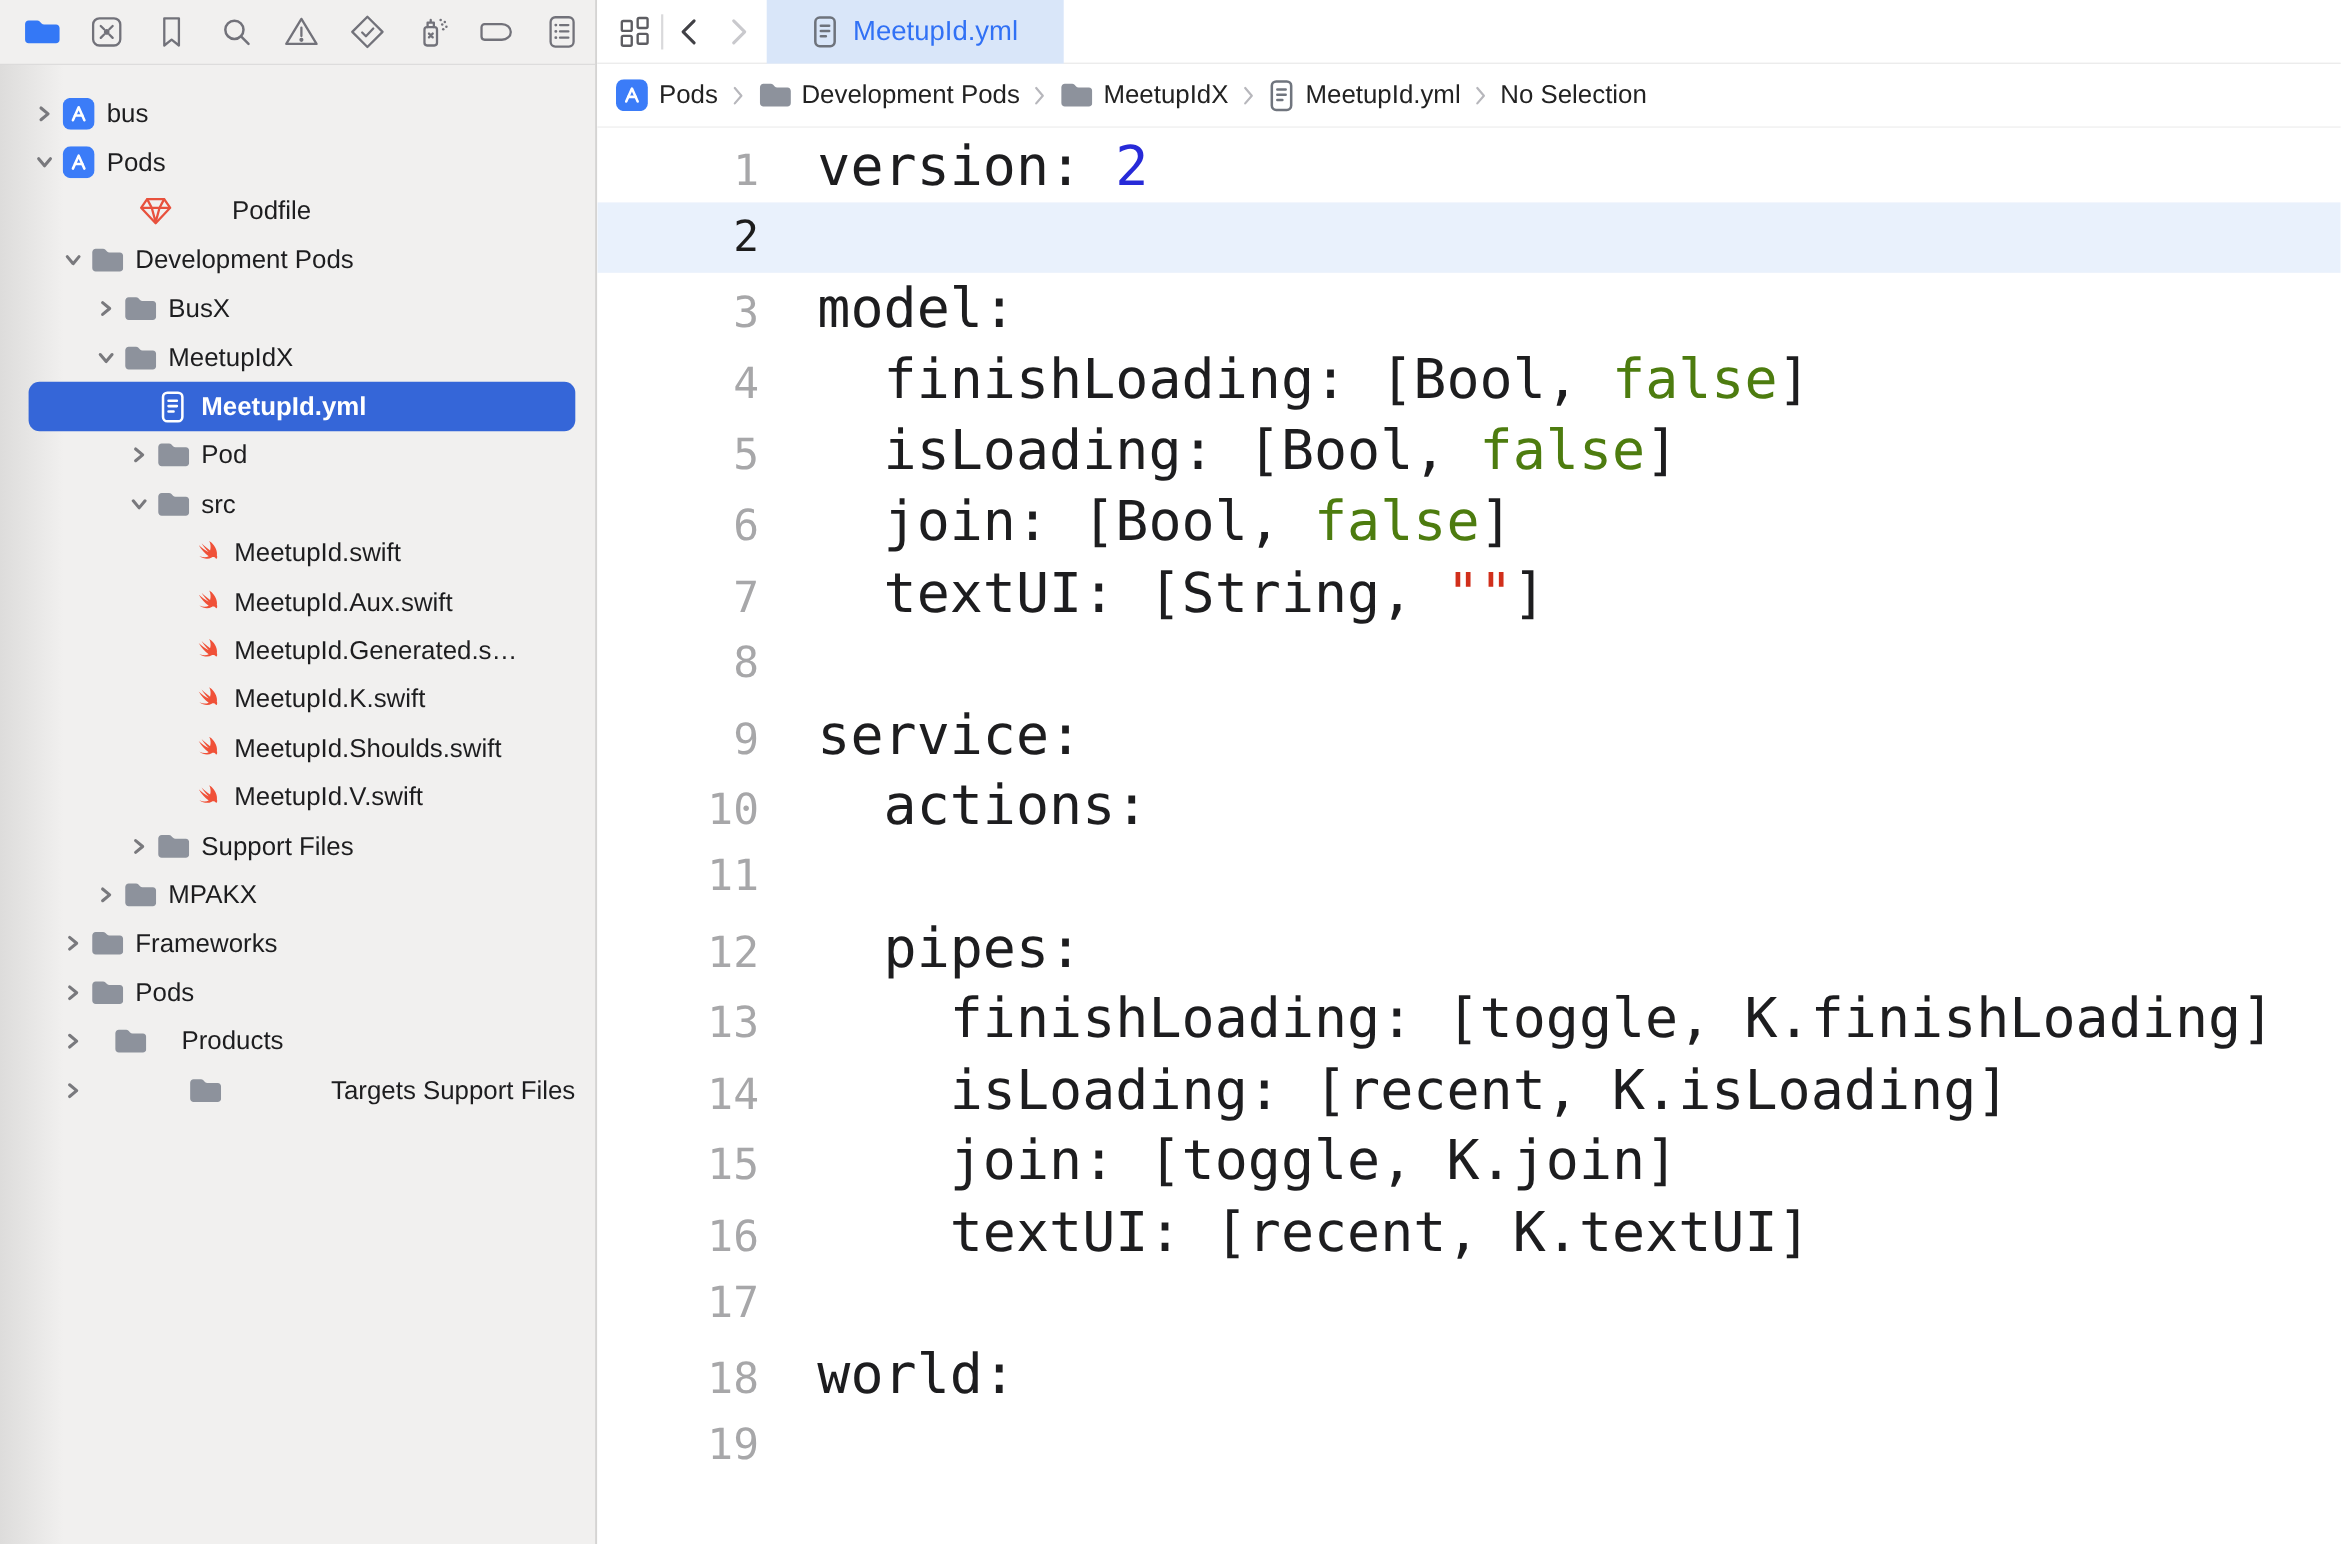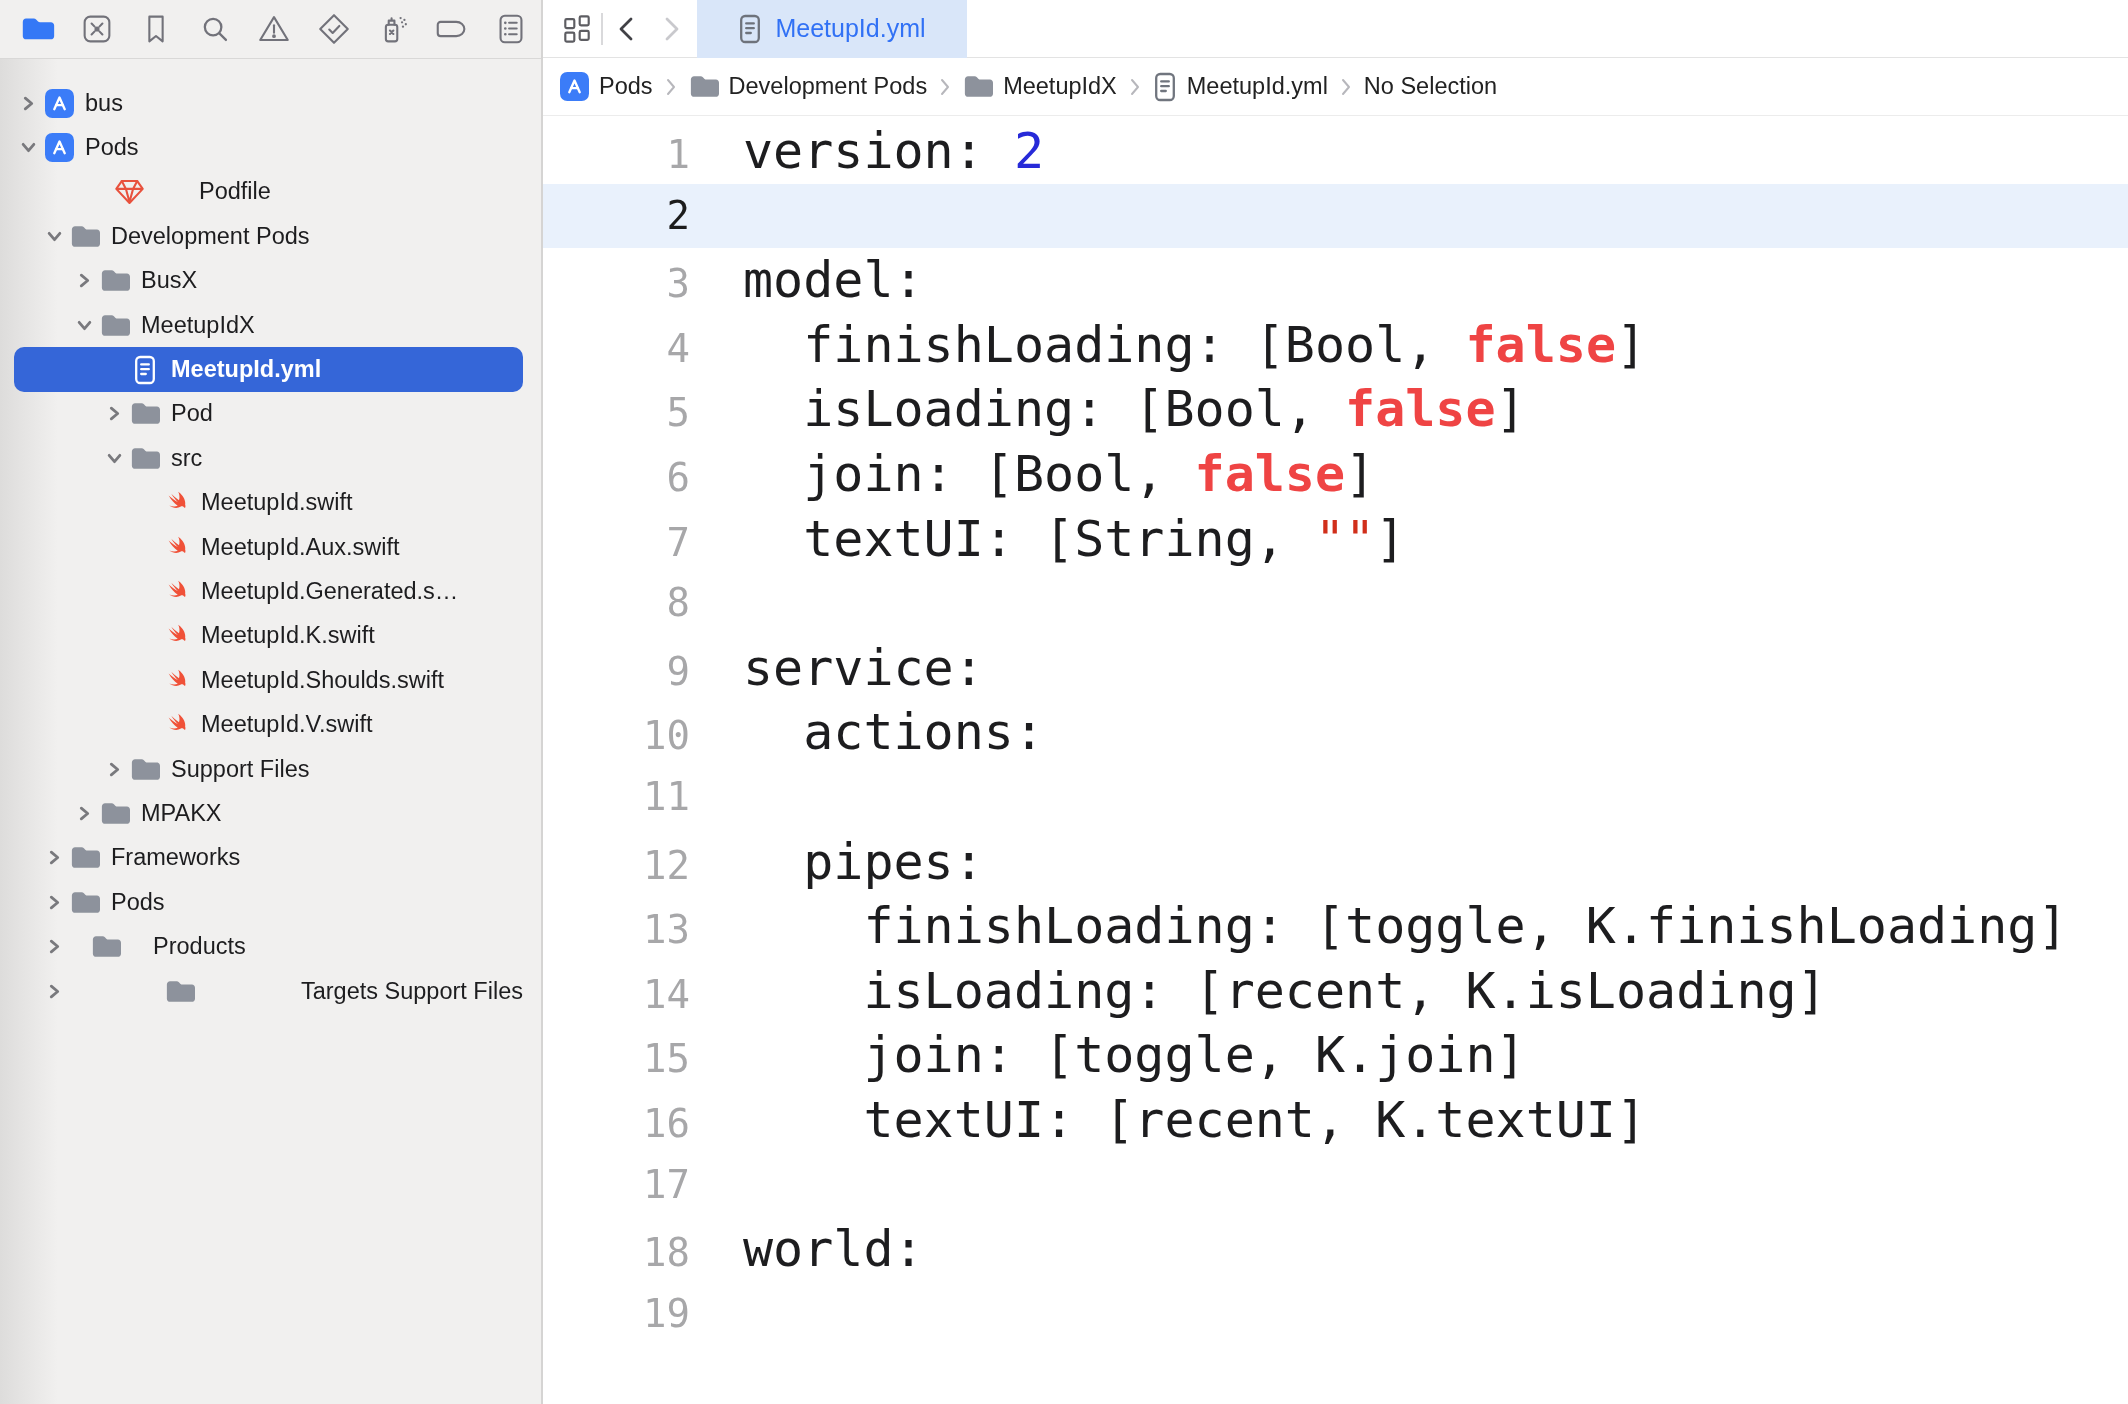--- a/index.html
+++ b/index.html
@@ -8,21 +8,21 @@
   .app { display:flex; width:2128px; height:1404px; }
 
   
   .sidebar { width:541px; height:100%; background:#f1f0ef; display:flex; flex-direction:column; }
   .v-divider { width:2px; height:100%; background:#d5d4d3; }
   .nav-toolbar { height:59px; flex:none; display:flex; align-items:center; padding-left:8px;
     border-bottom:1px solid #d9d8d7; background:#f1f0ef; }
   .nav-slot { width:60px; height:59px; display:flex; align-items:center; justify-content:center; cursor:default; }
   .nav-slot svg { width:38px; height:38px; }
 
-  .tree { flex:1; padding-top:22px; background:linear-gradient(90deg,#dddcdb 0px,#f1f0ef 58px); overflow:hidden; }
+  .tree { flex:1; padding-top:22px; background:linear-gradient(90deg,#dddcdb 0px,#f1f0ef 58px); overflow:hidden;padding-left:12px; }
   .row { height:44.4px; display:flex; align-items:center; margin:0 18px 0 14px; border-radius:10px;
     font-size:23.5px; color:#1d1d1f; white-space:nowrap; }
   .row.selected { background:#3566d8; color:#fff; font-weight:600; }
   .chev { width:28px; flex:none; display:flex; align-items:center; justify-content:center; }
   .chev svg { width:15px; height:15px; stroke:#79797d; }
   .chev.expanded svg { transform:rotate(90deg); }
   .tree-icon { width:34px; flex:none; display:flex; align-items:center; justify-content:center; margin-right:9px; }
   .row-label { overflow:hidden; text-overflow:ellipsis; }
 
   
@@ -45,21 +45,21 @@
   .bc-sep svg { width:14px; height:20px; stroke:#b7b7bc; }
 
   .code { flex:1; padding-top:3px; font-family:"DejaVu Sans Mono","Liberation Mono",monospace;
     font-size:50px; overflow:hidden; }
   .line { display:flex; align-items:baseline; height:64.6px; line-height:64.6px; white-space:pre; }
   .line.active { background:#e9f1fc; }
   .num { width:152px; padding-right:5px; flex:none; text-align:right; font-size:39px; color:#a7a7a9; }
   .line.active .num { color:#1c1c1c; }
   .src { margin-left:48px; color:#1d1d1f; }
   .tk-number { color:#272ad8; }
-  .tk-keyword { color:#ef4444; font-weight:700; }
+  .tk-keyword { color:#4d7c0f; font-weight:400; }
   .tk-string { color:#d12f1b; }
 </style>
 </head>
 <body>
 
 <div class="app">
 
   <aside class="sidebar">
     <div class="nav-toolbar" id="navToolbar">
         <span class="nav-slot">

